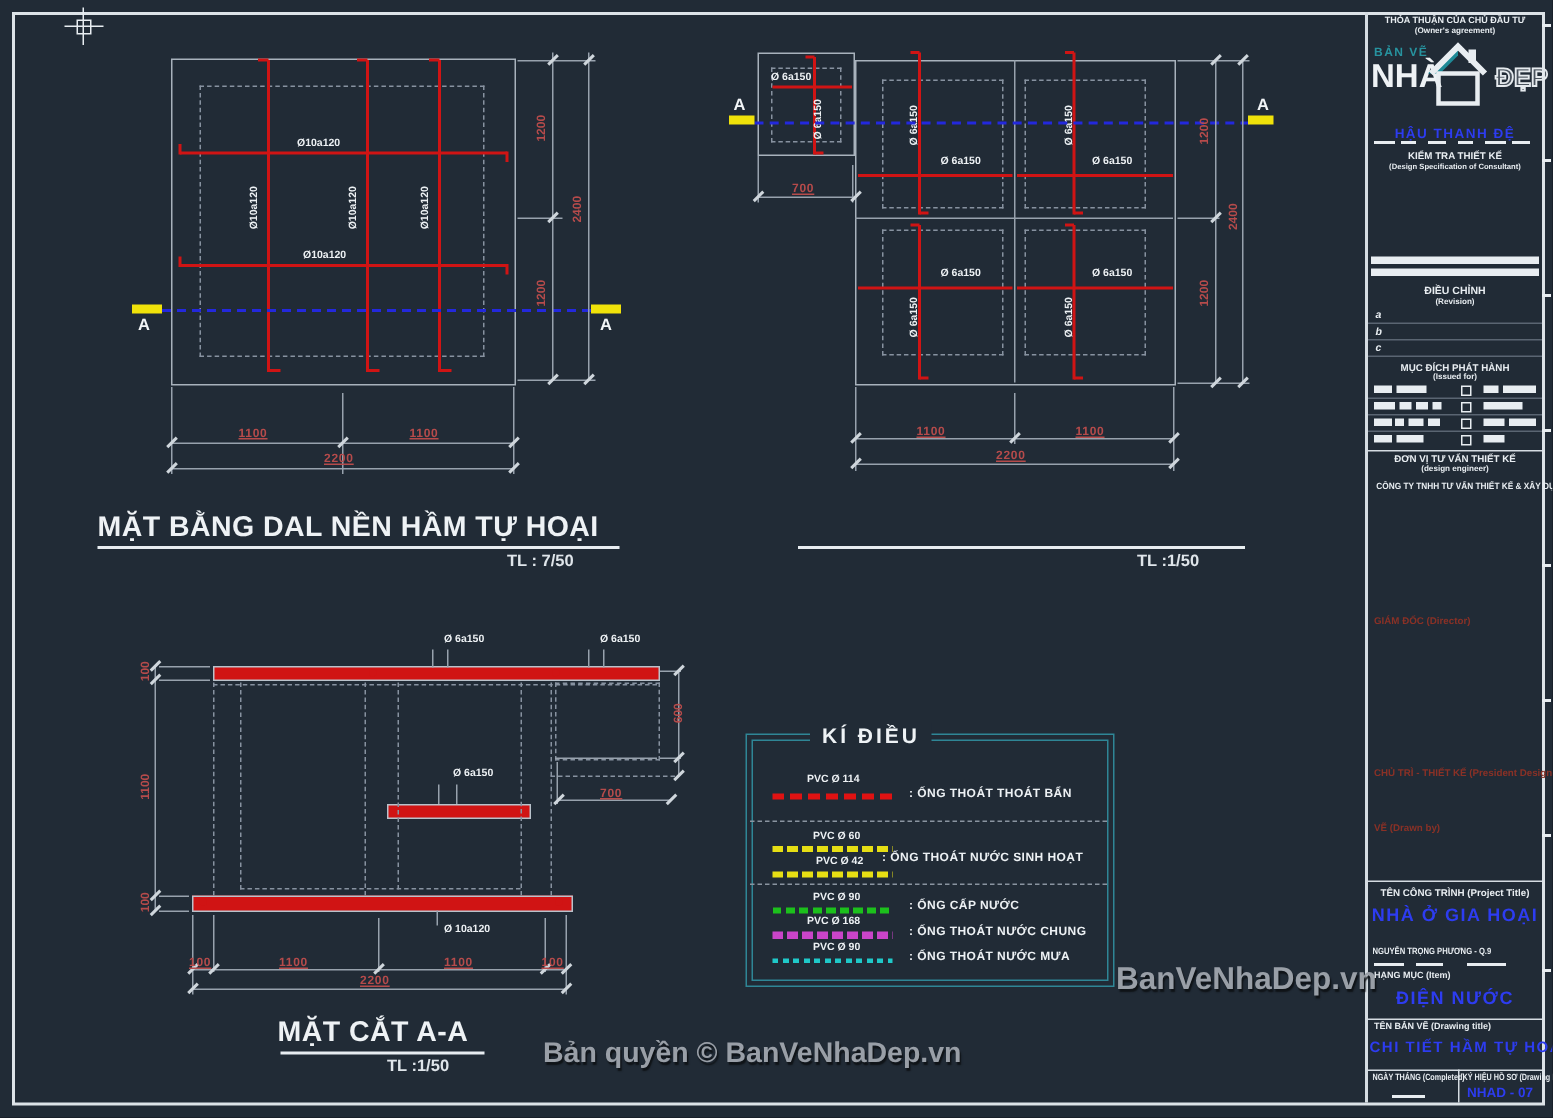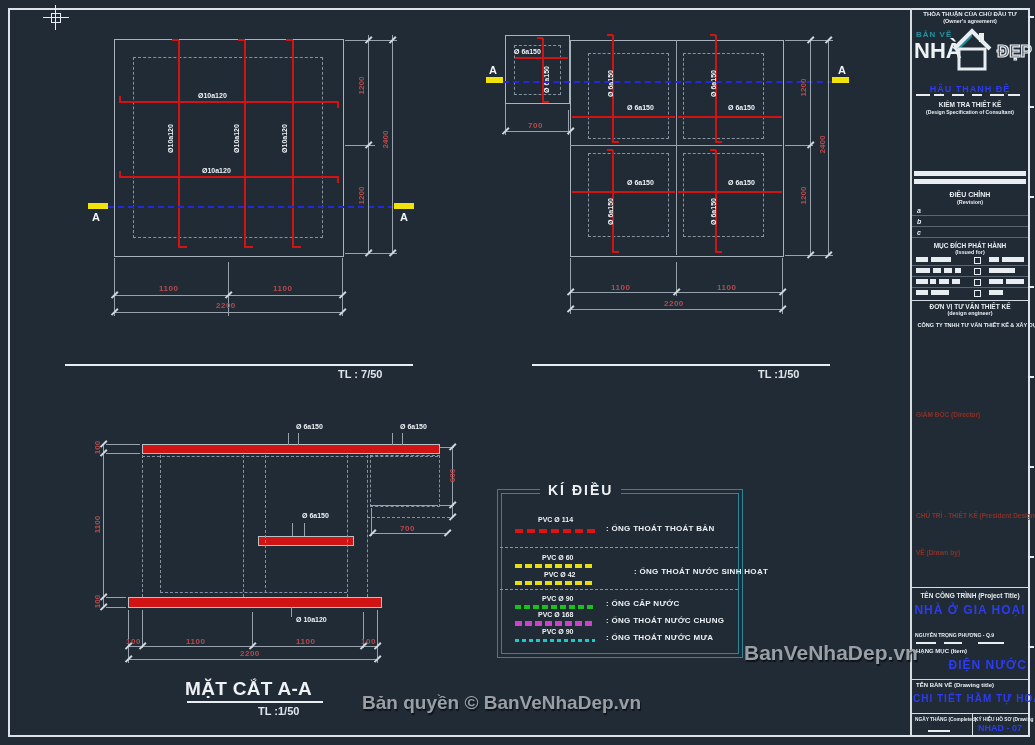--- a/index.html
+++ b/index.html
@@ -11,21 +11,21 @@
   .bright{background:#d5dce2;}
   .dh{position:absolute;height:0;border-top:1px dashed #8792a0;}
   .dv{position:absolute;width:0;border-left:1px dashed #8792a0;}
   .rh{position:absolute;height:2px;background:#d01414;}
   .rv{position:absolute;width:2px;background:#d01414;}
   .rect{position:absolute;border:1px solid #a8b2bc;}
   .drect{position:absolute;border:1px dashed #8792a0;}
   .slab{position:absolute;background:#d01414;border:1px solid #b9c2cb;}
   .dot{position:absolute;width:5px;height:5px;border-radius:50%;background:#d01414;}
   .tick{position:absolute;width:9px;height:1.5px;background:#cfd6dc;transform:rotate(-45deg);}
-  .dt{position:absolute;color:#b64b4b;font-size:8px;font-weight:700;letter-spacing:.5px;white-space:nowrap;}
+  .dt{position:absolute;color:#b64b4b;font-size:8px;font-weight:700;letter-spacing:.5px;white-space:nowrap;text-decoration:underline;}
   .dtv{position:absolute;color:#b64b4b;font-size:8px;font-weight:700;width:36px;text-align:center;
        transform:rotate(-90deg);white-space:nowrap;}
   .bl{position:absolute;color:#edf1f4;font-size:7px;font-weight:700;white-space:nowrap;}
   .blv{position:absolute;color:#edf1f4;font-size:7px;font-weight:700;width:40px;text-align:center;
        transform:rotate(-90deg);white-space:nowrap;}
   .secline{position:absolute;height:0;border-top:2px dashed #2328dd;}
   .ymark{position:absolute;background:#f0e20a;height:6px;}
   .amark{position:absolute;color:#f2f5f7;font-size:11px;font-weight:700;}
   .title{position:absolute;color:#eef2f5;font-weight:700;font-size:19px;letter-spacing:.3px;white-space:nowrap;}
   .tscale{position:absolute;color:#dfe5ea;font-size:11px;font-weight:700;white-space:nowrap;}
@@ -132,20 +132,21 @@
   <div class="lh" style="left:114px;top:312px;width:228px;"></div>
   <div class="tick" style="left:110px;top:294px;"></div>
   <div class="tick" style="left:224px;top:294px;"></div>
   <div class="tick" style="left:338px;top:294px;"></div>
   <div class="tick" style="left:110px;top:311px;"></div>
   <div class="tick" style="left:338px;top:311px;"></div>
   <div class="dt" style="left:159px;top:284px;">1100</div>
   <div class="dt" style="left:273px;top:284px;">1100</div>
   <div class="dt" style="left:216px;top:301px;">2200</div>
 
+  <div class="title" style="left:65px;top:341px;">MẶT BẰNG DAL NỀN HẦM TỰ HOẠI</div>
   <div class="uline" style="left:65px;top:364px;width:348px;"></div>
   <div class="tscale" style="left:338px;top:368px;">TL : 7/50</div>
 
   <div class="rect" style="left:570px;top:40px;width:212px;height:215px;"></div>
   <div class="lv" style="left:676px;top:40px;height:215px;"></div>
   <div class="lh" style="left:570px;top:145px;width:212px;"></div>
   <div class="drect" style="left:588px;top:53px;width:79px;height:84px;"></div>
   <div class="drect" style="left:683px;top:53px;width:79px;height:84px;"></div>
   <div class="drect" style="left:588px;top:153px;width:79px;height:82px;"></div>
   <div class="drect" style="left:683px;top:153px;width:79px;height:82px;"></div>
@@ -319,21 +320,21 @@
 
   <div class="pipe" style="left:538px;top:516px;">PVC Ø 114</div>
   <div class="pline lc0" style="left:515px;top:529px;width:80px;height:4px;"></div>
   <div class="pdesc" style="left:606px;top:524px;">: ỐNG THOÁT THOÁT BẨN</div>
   <div class="ldiv" style="left:500px;top:547px;width:238px;"></div>
 
   <div class="pipe" style="left:542px;top:554px;">PVC Ø 60</div>
   <div class="pline lc1" style="left:515px;top:564px;width:80px;height:4px;"></div>
   <div class="pipe" style="left:544px;top:571px;">PVC Ø 42</div>
   <div class="pline lc1" style="left:515px;top:581px;width:80px;height:4px;"></div>
-  <div class="pdesc" style="left:634px;top:567px;">: ỐNG THOÁT NƯỚC SINH HOẠT</div>
+  <div class="pdesc" style="left:588px;top:567px;">: ỐNG THOÁT NƯỚC SINH HOẠT</div>
   <div class="ldiv" style="left:500px;top:589px;width:238px;"></div>
 
   <div class="pipe" style="left:542px;top:595px;">PVC Ø 90</div>
   <div class="pline lc3" style="left:515px;top:605px;width:80px;height:4px;"></div>
   <div class="pdesc" style="left:606px;top:599px;">: ỐNG CẤP NƯỚC</div>
 
   <div class="pipe" style="left:538px;top:611px;">PVC Ø 168</div>
   <div class="pline lc4" style="left:515px;top:621px;width:80px;height:5px;"></div>
   <div class="pdesc" style="left:606px;top:616px;">: ỐNG THOÁT NƯỚC CHUNG</div>
 
@@ -418,21 +419,21 @@
   <div class="pbright" style="left:912px;top:587px;width:116px;"></div>
 
   <div class="pw" style="top:592px;font-size:6.5px;">TÊN CÔNG TRÌNH (Project Title)</div>
   <div class="pblue" style="top:603px;font-size:12px;">NHÀ Ở GIA HOẠI</div>
   <div class="pwl" style="left:915px;top:632px;font-size:6px;transform:scale(.85,1);transform-origin:left;">NGUYỄN TRỌNG PHƯƠNG - Q.9</div>
   <div class="bar" style="left:916px;top:642px;width:20px;height:2px;"></div>
   <div class="bar" style="left:944px;top:642px;width:18px;height:2px;"></div>
   <div class="bar" style="left:978px;top:642px;width:26px;height:2px;"></div>
 
   <div class="pwl" style="left:916px;top:648px;font-size:6px;">HẠNG MỤC (Item)</div>
-  <div class="pblue" style="top:658px;font-size:12px;text-align:right;">ĐIỆN NƯỚC</div>
+  <div class="pblue" style="top:658px;font-size:12px;">ĐIỆN NƯỚC</div>
   <div class="pbright" style="left:912px;top:679px;width:116px;"></div>
 
   <div class="pwl" style="left:916px;top:682px;font-size:6px;">TÊN BẢN VẼ (Drawing title)</div>
   <div class="pblue" style="top:693px;font-size:10px;">CHI TIẾT HẦM TỰ HOẠI</div>
   <div class="pbright" style="left:912px;top:713px;width:116px;"></div>
   <div class="lv bright" style="left:972px;top:713px;height:22px;"></div>
   <div class="pwl" style="left:915px;top:716px;font-size:6px;transform:scale(.8,1);transform-origin:left;">NGÀY THÁNG (Completed)</div>
   <div class="pwl" style="left:975px;top:716px;font-size:6px;transform:scale(.8,1);transform-origin:left;">KÝ HIỆU HỒ SƠ (Drawing No.)</div>
   <div class="bar" style="left:928px;top:730px;width:22px;height:2px;"></div>
   <div class="pwl" style="left:978px;top:723px;font-size:9px;color:#2d3cf0;">NHAD - 07</div>

